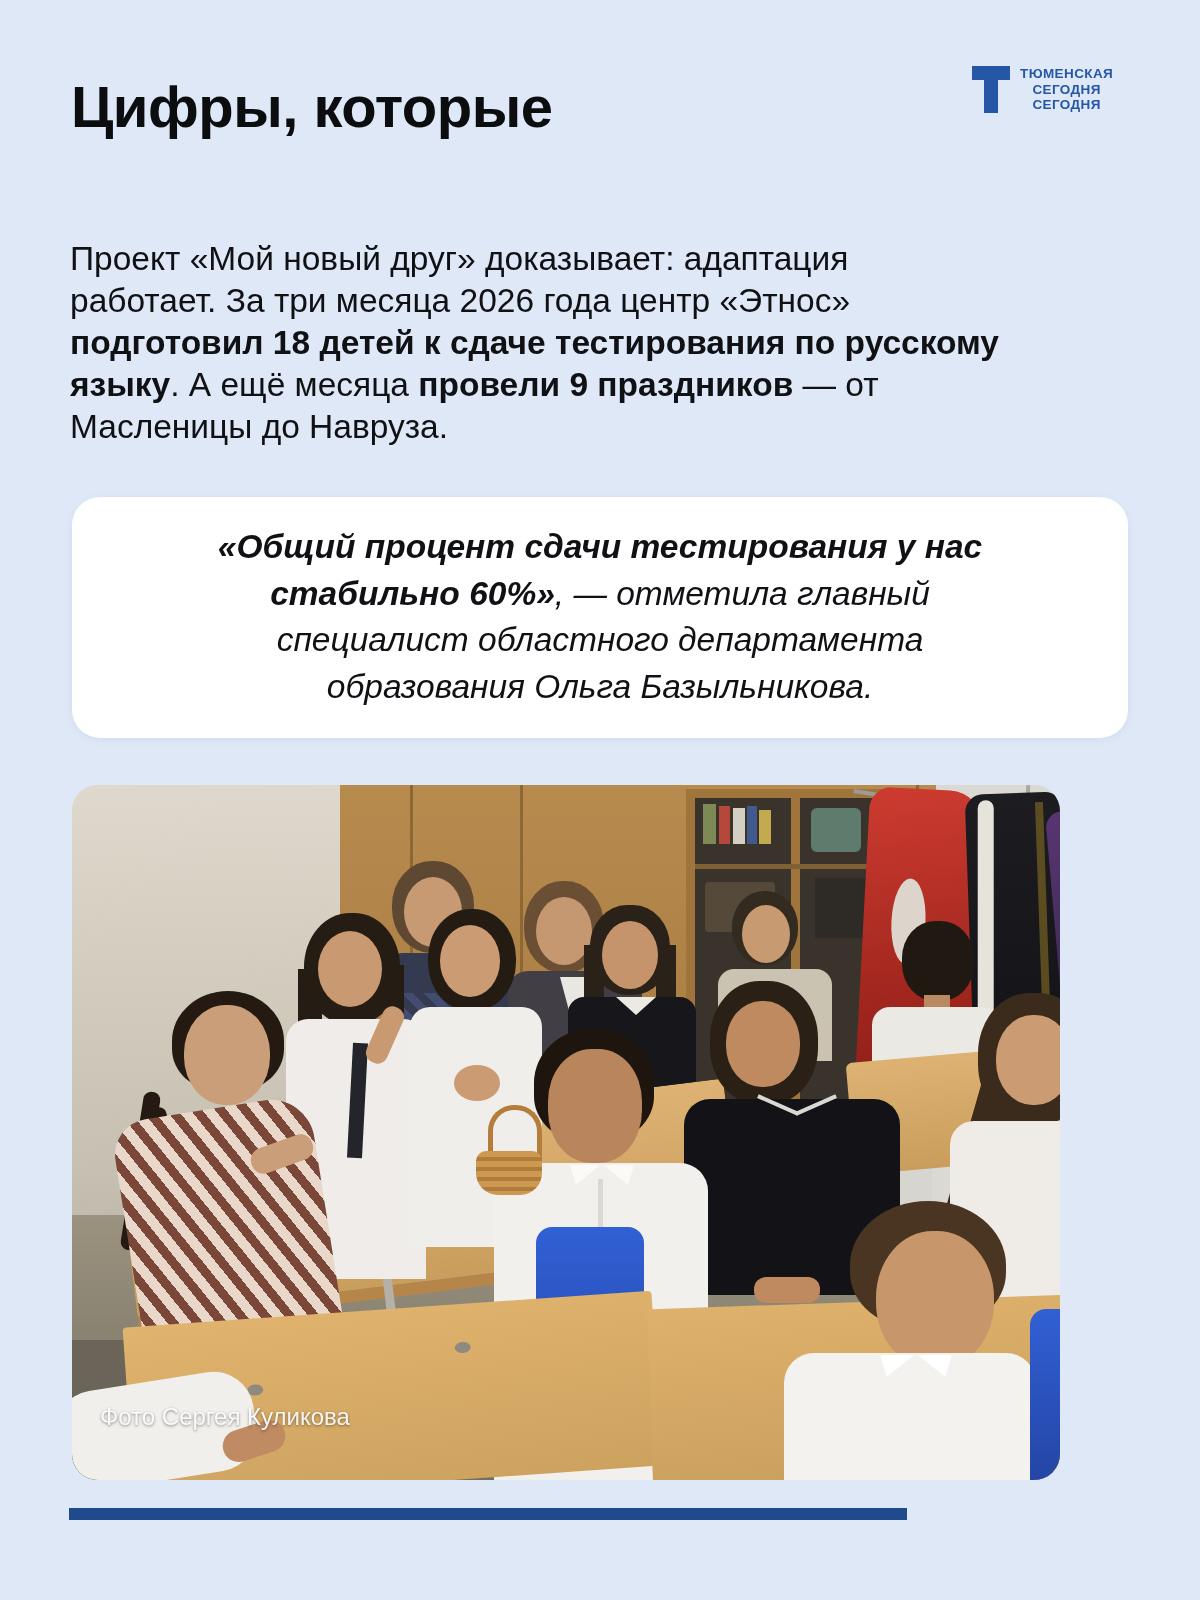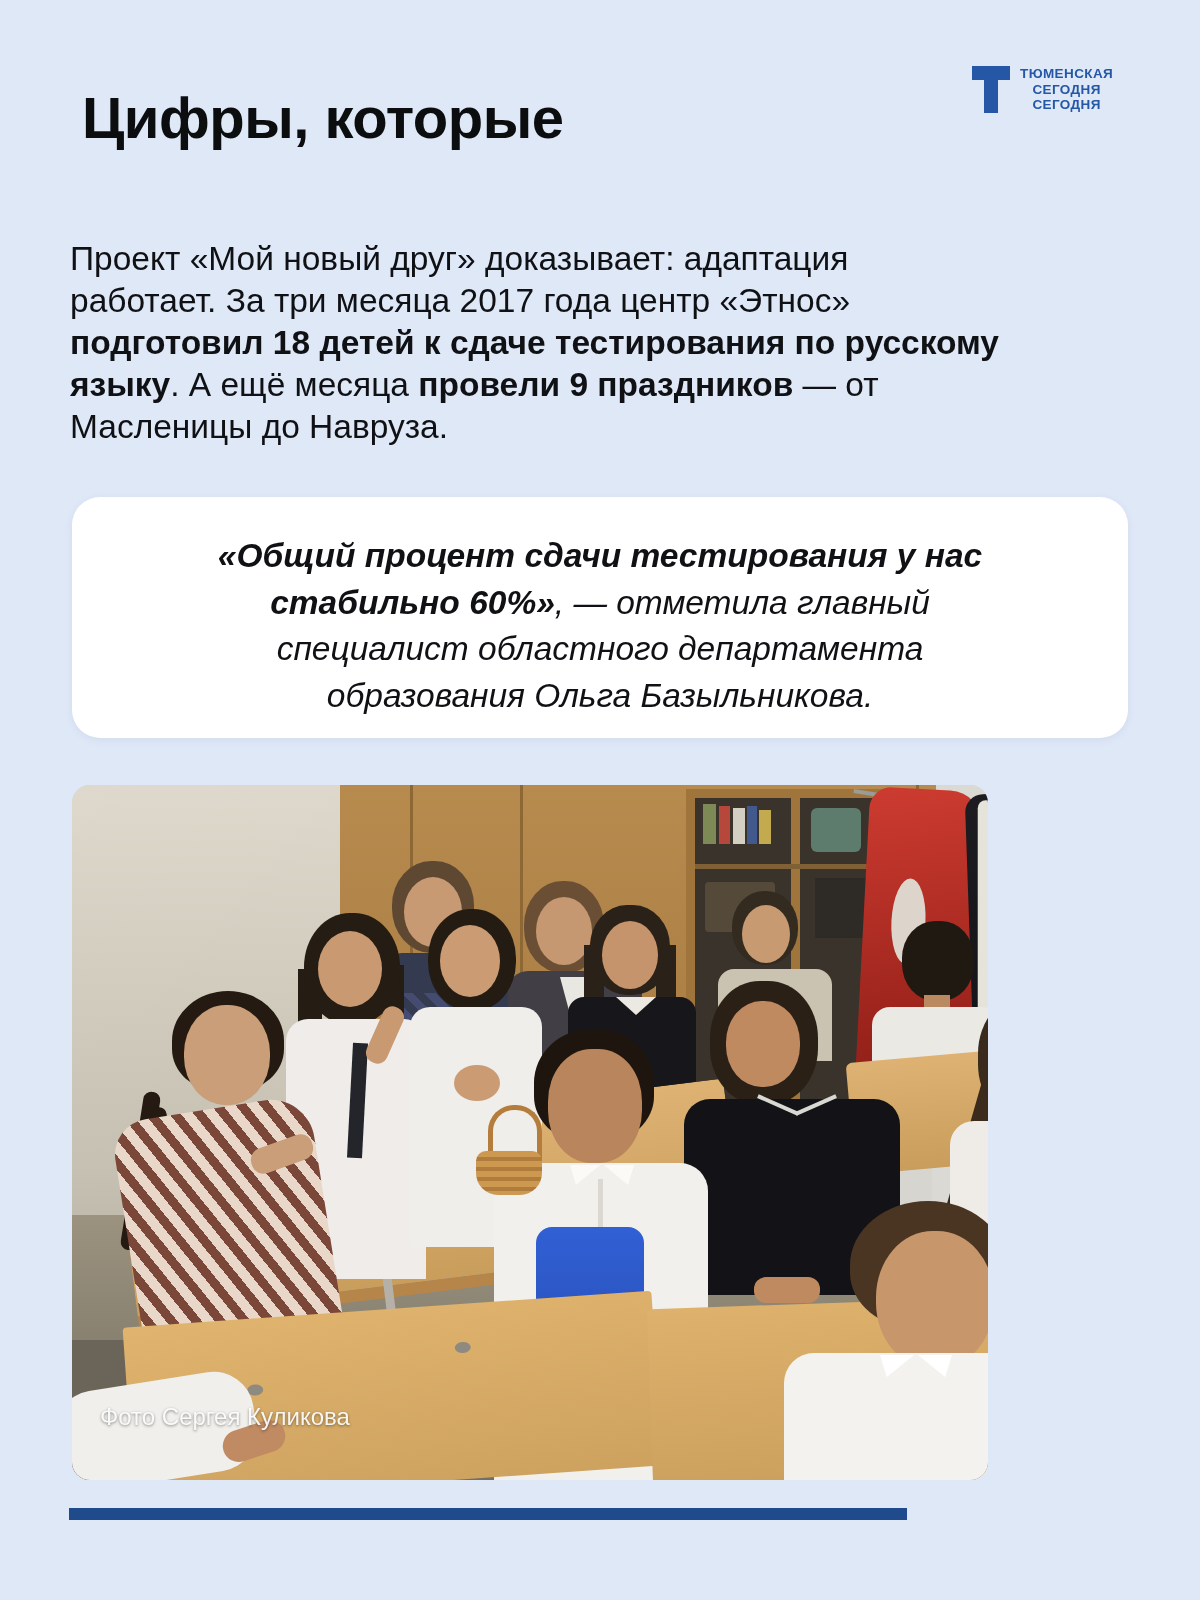--- a/index.html
+++ b/index.html
@@ -1,43 +1,43 @@
 <!DOCTYPE html>
 <html><head>
 <meta charset="utf-8">
 <style>
   html,body{margin:0;padding:0;}
   body{font-family:"Liberation Sans", sans-serif; background:#dfe8f7;}
   .page{position:relative;width:1200px;height:1600px;background:#dfe8f7;overflow:hidden;}
   .s{position:absolute;}
 
   
-  .title{position:absolute;left:70px;top:68px;margin:12px;font-size:58px;font-weight:700;
+  .title{position:absolute;left:70px;top:68px;margin:1px;font-size:58px;font-weight:700;
          line-height:76px;letter-spacing:-0.5px;color:#0c0d0f;}
   .title span{display:block;}
   .logo{position:absolute;left:972px;top:66px;display:flex;gap:10px;align-items:flex-start;}
   .t-icon{width:38px;height:47px;position:relative;}
   .t-icon .bar{position:absolute;left:0;top:0;width:38px;height:14px;background:#2557a6;}
   .t-icon .stem{position:absolute;left:12px;top:14px;width:14px;height:33px;background:#2557a6;}
   .logo-text{font-size:13.5px;font-weight:700;line-height:15.5px;letter-spacing:0.4px;color:#2557a6;text-align:center;}
 
   
   .intro{position:absolute;left:70px;top:238px;width:1070px;margin:0;font-size:33.5px;
          line-height:42px;color:#101114;white-space:pre-line;}
   .intro .b{font-weight:700;}
 
   
   .quote-card{position:absolute;left:72px;top:497px;width:1056px;height:241px;background:#ffffff;
               border-radius:28px;box-shadow:0 2px 8px rgba(40,70,130,.07);}
-  .quote-text{margin:0;padding:36px 46px;text-align:center;font-style:italic;font-size:33.5px;
+  .quote-text{margin:0;padding:27px 46px;text-align:center;font-style:italic;font-size:33.5px;
               line-height:46.5px;color:#101114;white-space:pre-line;}
   .q-bold{font-weight:700;}
 
   
-  .photo{position:absolute;left:72px;top:785px;width:916px;height:695px;border-radius:18px;
+  .photo{position:absolute;left:72px;top:785px;width:988px;height:695px;border-radius:26px;
          overflow:hidden;background:#d6d5d0;}
   .credit{position:absolute;left:28px;top:618px;font-size:24px;color:rgba(255,255,255,.92);
           text-shadow:0 1px 3px rgba(0,0,0,.45);z-index:60;font-style:normal;}
 
   
   .bottom-bar{position:absolute;left:69px;top:1508px;width:838px;height:12px;background:#1f4a8c;}
 </style>
 </head>
 <body>
 
@@ -53,21 +53,21 @@
       <div class="stem"></div>
     </div>
     <div class="logo-text">
       <div>ТЮМЕНСКАЯ</div>
       <div>СЕГОДНЯ</div>
       <div>СЕГОДНЯ</div>
     </div>
   </div>
 
   <p class="intro"><span>Проект «Мой новый друг» доказывает: адаптация
-работает. За три месяца 2017 года центр «Этнос»
+работает. За три месяца 2026 года центр «Этнос»
 </span><span class="b">подготовил 18 детей к сдаче тестирования по русскому
 языку</span><span>. А ещё месяца </span><span class="b">провели 9 праздников</span><span> — от
 Масленицы до Навруза.</span></p>
 
   <div class="quote-card">
     <p class="quote-text"><span class="q-bold">«Общий процент сдачи тестирования у нас
 стабильно 60%»</span><span>, — отметила главный
 специалист областного департамента
 образования Ольга Базыльникова.</span></p>
   </div>

